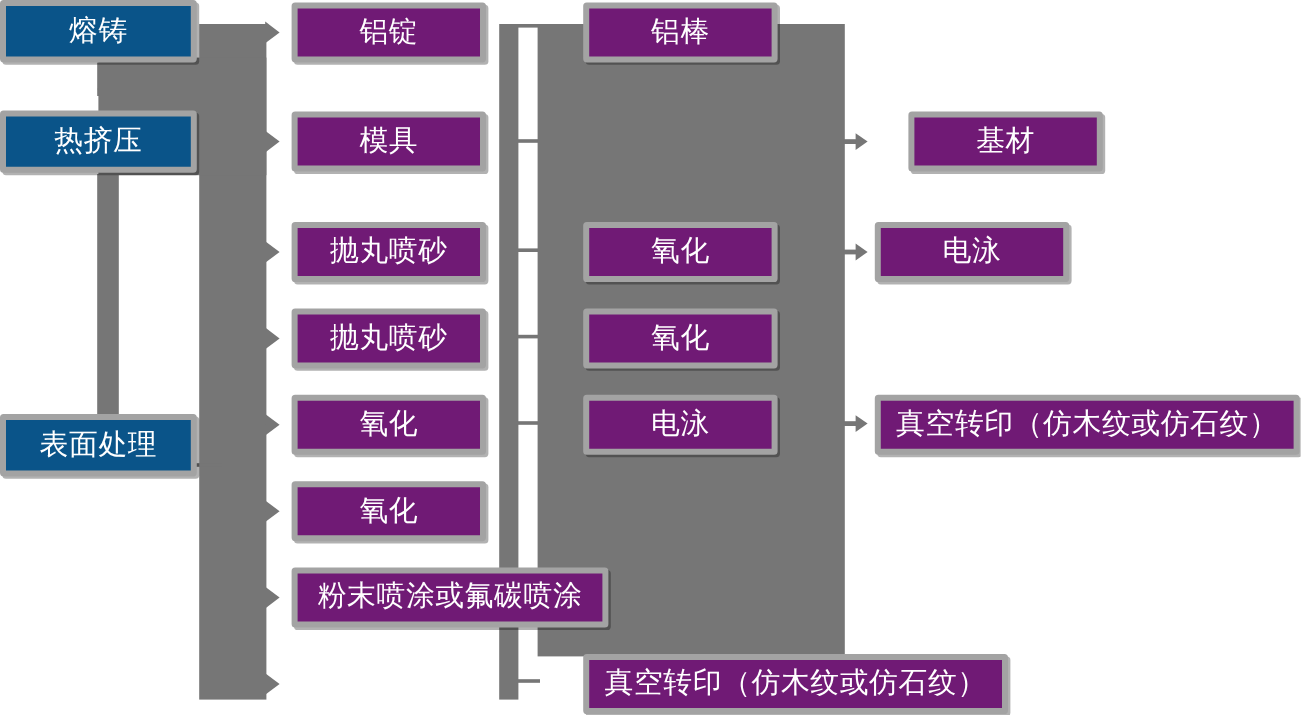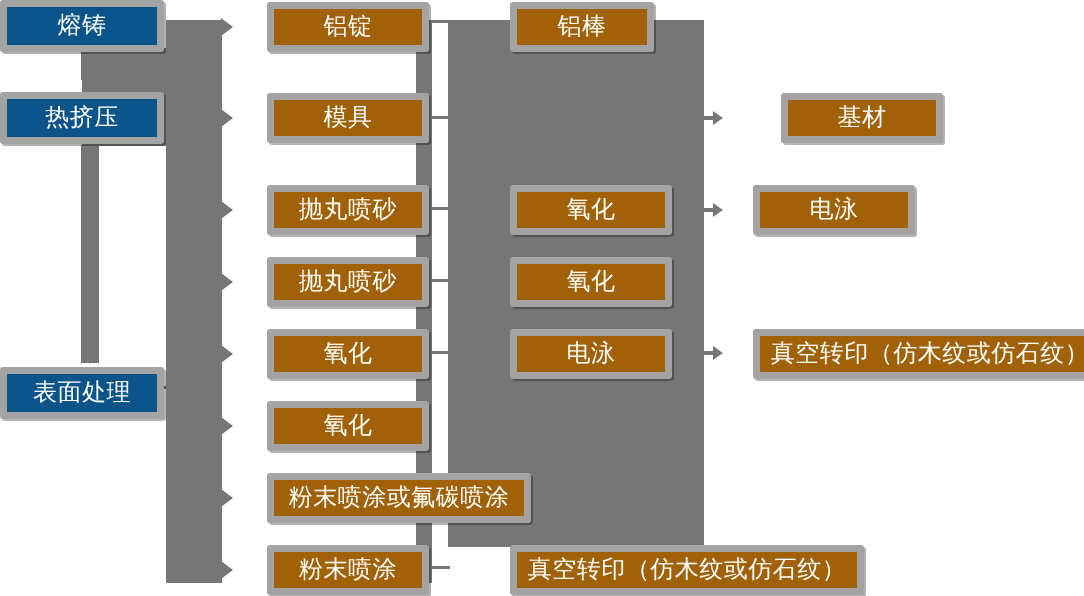--- a/index.html
+++ b/index.html
@@ -53,34 +53,34 @@
   .tick {
     position: absolute;
     height: 3px;
     background: #767676;
   }
 
   
   .box {
     position: absolute;
     box-sizing: border-box;
-    border: 7px solid #a3a3a3;
+    border: 5px solid #a3a3a3;
     border-radius: 3px;
     color: #ffffff;
     display: flex;
     align-items: center;
     justify-content: center;
     text-align: center;
     line-height: 1.15;
     letter-spacing: 0.5px;
     white-space: nowrap;
     box-shadow: 2px 2px 0 rgba(0,0,0,0.30);
   }
   .box.dark  { background: #0A5489; }
-  .box.light { background: #a16207; margin-left: 24px; }
+  .box.light { background: #701a75; }
   .f24 { font-size: 24px; }
 </style>
 </head>
 <body>
 
 <div id="canvas">
 
   <div class="gray" style="left:81px; top:52px; width:18px; height:28px;"></div>
   <div class="gray-arrow-down" style="left:81px; top:74px;"></div>
 
@@ -117,39 +117,38 @@
   <div class="small-arrow-stem" style="left:703px; top:208px; width:12px;"></div>
   <div class="small-arrow-right" style="left:713px; top:203px;"></div>
 
   <div class="small-arrow-stem" style="left:703px; top:351px; width:12px;"></div>
   <div class="small-arrow-right" style="left:713px; top:346px;"></div>
 
   <div class="box dark f24" style="left:0px; top:0px; width:164px; height:52px;">熔铸</div>
 
   <div class="box dark f24" style="left:0px; top:92px; width:164px; height:52px;">热挤压</div>
 
-  <div class="box dark f24" style="left:0px; top:367px; width:164px; height:52px;">表面处理</div>
+  <div class="box dark f24" style="left:0px; top:345px; width:164px; height:52px;">表面处理</div>
 
   <div class="box light f24" style="left:243px; top:2px; width:162px; height:50px;">铝锭</div>
 
   <div class="box light f24" style="left:243px; top:93px; width:162px; height:50px;">模具</div>
 
   <div class="box light f24" style="left:243px; top:185px; width:162px; height:50px;">抛丸喷砂</div>
 
   <div class="box light f24" style="left:243px; top:257px; width:162px; height:50px;">抛丸喷砂</div>
 
   <div class="box light f24" style="left:243px; top:329px; width:162px; height:50px;">氧化</div>
 
   <div class="box light f24" style="left:243px; top:401px; width:162px; height:50px;">氧化</div>
 
   <div class="box light f24" style="left:243px; top:473px; width:264px; height:50px;font-family:Liberation Serif, serif;">粉末喷涂或氟碳喷涂</div>
 
-  <div class="box light f24" style="left:243px; top:545px; width:162px; height:50px;">粉末喷涂</div>
 
-  <div class="box light f24" style="left:486px; top:2px; width:144px; height:50px;">铝棒</div>
+  <div class="box light f24" style="left:486px; top:2px; width:162px; height:50px;">铝棒</div>
 
 
   <div class="box light f24" style="left:486px; top:185px; width:162px; height:50px;">氧化</div>
 
   <div class="box light f24" style="left:486px; top:257px; width:162px; height:50px;">氧化</div>
 
   <div class="box light f24" style="left:486px; top:329px; width:162px; height:50px;">电泳</div>
 
   <div class="box light f24" style="left:486px; top:545px; width:354px; height:50px;">真空转印（仿木纹或仿石纹）</div>
 

